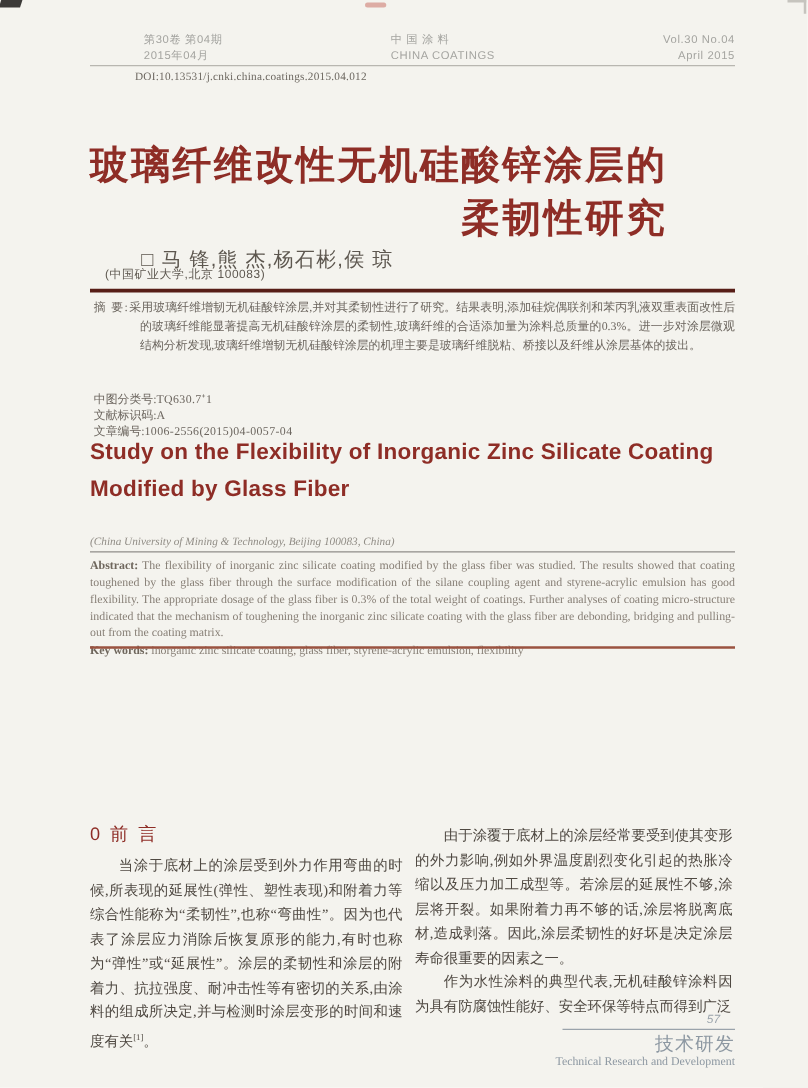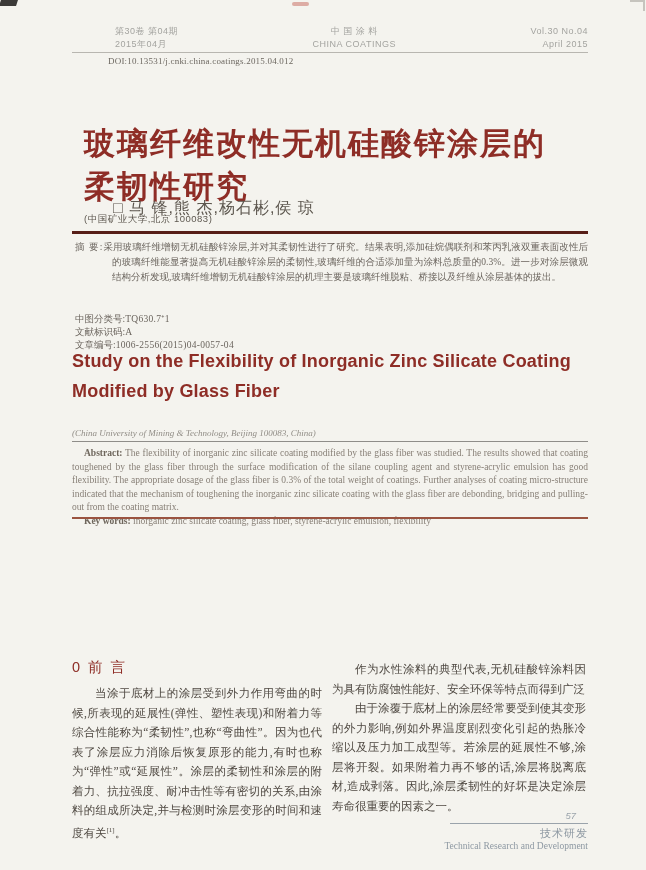--- a/index.html
+++ b/index.html
@@ -9,28 +9,28 @@
     font-family:"Liberation Sans", sans-serif;
   }
   
   .artifact-tl{position:absolute; left:0; top:7; width:17px; height:6px; background:#3c3a38; transform:skewX(-18deg);}
   .artifact-red{position:absolute; left:292px; top:2px; width:17px; height:4px; background:rgba(193,86,74,.45); border-radius:2px;}
   .artifact-tr{position:absolute; right:1px; top:0; width:13px; height:9px; border-top:2px solid #c6c4be; border-right:2px solid #c6c4be;}
 
   
   .header{position:absolute; left:72px; right:58px; top:25px; display:flex; justify-content:space-between;
           color:#a4a4a0; font-size:9px; line-height:13px; letter-spacing:.5px;}
-  .h-left{text-align:left;margin-left:43px;} .h-center{text-align:center;} .h-right{text-align:right;}
+  .h-left{text-align:left;margin-left:43px;} .h-center{} .h-right{text-align:right;}
   .header-rule{position:absolute; left:72px; right:58px; top:52px; height:1px; background:#b8b6b0;}
   .doi{position:absolute; left:72px; top:56px; color:#6d6861; font-size:9px; letter-spacing:.2px;
        font-family:"Liberation Serif", serif;margin-left:36px;}
 
   
-  .title-cn{position:absolute; left:72px; top:110px; margin:12px; color:#8e2d26; font-weight:700;
-            font-size:31px; line-height:43px; letter-spacing:2px; font-family:"Liberation Sans", sans-serif;}
+  .title-cn{position:absolute; left:72px; top:110px; margin:0; color:#8e2d26; font-weight:700;
+            font-size:31px; line-height:43px; letter-spacing:2px; font-family:"Liberation Sans", sans-serif;text-align:right;}
   .authors-cn{position:absolute; left:72px; top:198px; color:#5d574f; font-size:16px; letter-spacing:1px;padding-left:41px;}
   .affil-cn{position:absolute; left:84px; top:213px; color:#5d574f; font-size:9.5px; letter-spacing:.5px;}
   .rule-thick{position:absolute; left:72px; right:58px; top:231px; height:3px; background:#571e17;}
 
   
   .abstract-cn{position:absolute; left:75px; right:58px; top:240px; color:#6b655e; font-size:9.5px;
                line-height:15px; text-align:justify; font-family:"Liberation Serif", serif;}
   .hang{padding-left:37px; text-indent:-37px;}
   .lbl{letter-spacing:1px;}
   .kw{margin-top:2px;}
@@ -43,38 +43,38 @@
   .title-en{position:absolute; left:72px; top:346px; margin:0; color:#8e2d26; font-weight:700;
             font-size:18px; line-height:30px; letter-spacing:.2px; white-space:nowrap;}
   .authors-en{position:absolute; left:72px; top:412px; color:#8f8d89; font-size:10px; letter-spacing:.3px;}
   .affil-en{position:absolute; left:72px; top:428px; color:#918d86; font-size:9px; font-style:italic;
             font-family:"Liberation Serif", serif;}
   .rule-grey{position:absolute; left:72px; right:58px; top:441px; height:1px; background:#8f8d89;}
 
   
   .abstract-en{position:absolute; left:72px; right:58px; top:447px; color:#877f76; font-size:9.5px;
                line-height:13.5px; text-align:justify; font-family:"Liberation Serif", serif;}
-  .abstract-en b{color:#6e665c;margin-left:12px;}
+  .abstract-en b{color:#6e665c;}
   .rule-brown{position:absolute; left:72px; right:58px; top:517px; height:2px; background:#9a5340;}
 
   
   .intro-heading{position:absolute; left:72px; top:658px; color:#8e2d26; font-weight:400; font-size:14.5px;
                  letter-spacing:2px;}
   .col{position:absolute; width:250px; color:#4f4942; font-size:11.5px; line-height:19.5px;
        text-align:justify; font-family:"Liberation Serif", serif;}
   .col p{margin:0; text-indent:2em;}
   .col-left{left:72px; top:684px;}
   .col-right{left:332px; top:660px; width:254px;}
   .col sup{font-size:7px;}
 
   
   .footer{position:absolute; right:58px; top:810px; text-align:right;}
   .pg{color:#9aa3ab; font-size:9.5px; font-style:italic; padding-right:12px;}
   .footer-rule{width:138px; height:1px; background:#9aa3ab; margin:2px 0 2px auto;}
-  .col-cn{color:#8d98a2; font-size:11px; letter-spacing:1px;}
+  .col-cn{color:#8d98a2; font-size:15px; letter-spacing:1px;}
   .col-en{color:#8d98a2; font-size:9.5px; font-family:"Liberation Serif", serif;}
 </style>
 </head>
 <body>
 
 <div class="page">
 
   <div class="artifact-tl"></div>
   <div class="artifact-red"></div>
   <div class="artifact-tr"></div>
@@ -126,22 +126,22 @@
 
   <div class="rule-brown"></div>
 
   <div class="intro-heading">0  前  言</div>
 
   <div class="col col-left">
     <p><span>当涂于底材上的涂层受到外力作用弯曲的时候,所表现的延展性(弹性、塑性表现)和附着力等综合性能称为“柔韧性”,也称“弯曲性”。因为也代表了涂层应力消除后恢复原形的能力,有时也称为“弹性”或“延展性”。涂层的柔韧性和涂层的附着力、抗拉强度、耐冲击性等有密切的关系,由涂料的组成所决定,并与检测时涂层变形的时间和速度有关</span><sup>[1]</sup><span>。</span></p>
   </div>
 
   <div class="col col-right">
+    <p>由于涂覆于底材上的涂层经常要受到使其变形的外力影响,例如外界温度剧烈变化引起的热胀冷缩以及压力加工成型等。若涂层的延展性不够,涂层将开裂。如果附着力再不够的话,涂层将脱离底材,造成剥落。因此,涂层柔韧性的好坏是决定涂层寿命很重要的因素之一。</p>
     <p>作为水性涂料的典型代表,无机硅酸锌涂料因为具有防腐蚀性能好、安全环保等特点而得到广泛</p>
-    <p>由于涂覆于底材上的涂层经常要受到使其变形的外力影响,例如外界温度剧烈变化引起的热胀冷缩以及压力加工成型等。若涂层的延展性不够,涂层将开裂。如果附着力再不够的话,涂层将脱离底材,造成剥落。因此,涂层柔韧性的好坏是决定涂层寿命很重要的因素之一。</p>
   </div>
 
   <div class="footer">
     <div class="pg">57</div>
     <div class="footer-rule"></div>
     <div class="col-cn">技术研发</div>
     <div class="col-en">Technical Research and Development</div>
   </div>
 
 </div>

